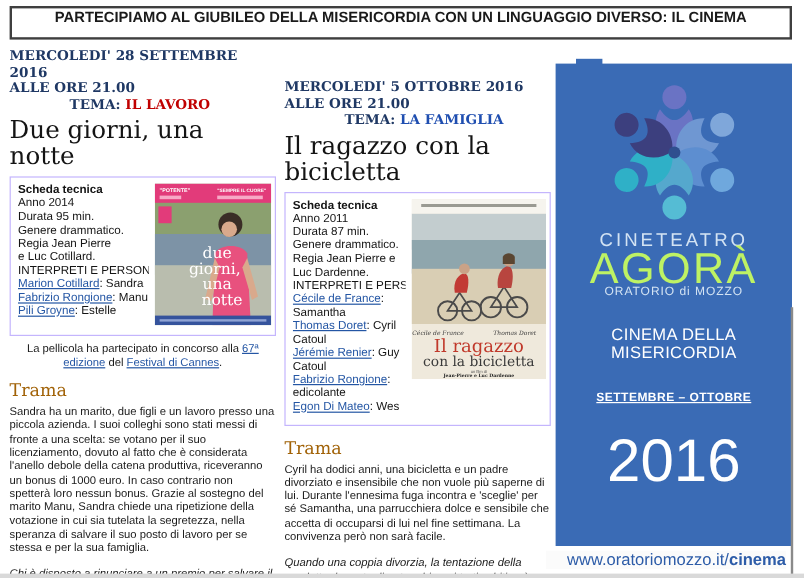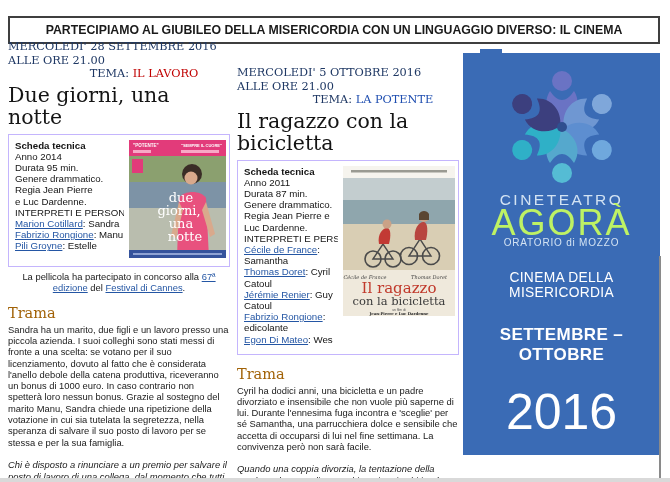--- a/index.html
+++ b/index.html
@@ -1,28 +1,28 @@
 <!DOCTYPE html>
 <html><head>
 <meta charset="utf-8">
 <style>
   html,body{margin:0;padding:0;background:#fff;}
   .page{position:relative;width:670px;height:482px;background:#ffffff;overflow:hidden;
         font-family:"Liberation Sans",sans-serif;color:#1a1a1a;}
   
-  .banner{position:absolute;left:8px;top:16px;width:648px;height:24px;border:2px solid #3f3f3f;
-          display:flex;align-items:center;justify-content:center;}
+  .banner{position:absolute;left:8px;top:5px;width:648px;height:24px;border:2px solid #3f3f3f;
+          display:flex;justify-content:center;}
   .banner-text{font-size:12.3px;font-weight:bold;color:#1a1a1a;}
   
   .col{position:absolute;width:222px;}
   .col-left{left:8px;top:40px;}
   .col-mid{left:237px;top:66px;}
-  .ev-date,.ev-time,.ev-tema{font-family:"DejaVu Serif",serif;font-weight:normal;
+  .ev-date,.ev-time,.ev-tema{font-family:"DejaVu Serif",serif;font-weight:bold;
           font-size:11.3px;line-height:13.5px;color:#1f3864;}
-  .ev-tema{padding-left:50px;text-align:center;}
+  .ev-tema{padding-left:50px;}
   .movie-title{font-family:"DejaVu Serif",serif;font-size:20.5px;line-height:22px;color:#141414;margin-top:3px;}
   .scheda-box{border:1px solid #c4b5fd;margin-top:6px;display:flex;gap:5px;
           padding:5px 3px 4px 6px;overflow:hidden;background:#fff;}
   .box-left{height:122px;}
   .box-mid{height:184px;}
   .scheda-text{flex:1;min-width:0;font-size:9.7px;line-height:11.2px;color:#141414;}
   .scheda-heading{font-weight:bold;}
   .scheda-line{white-space:nowrap;overflow:hidden;}
   .cast-line{overflow:hidden;}
   .cast-name,.note a{color:#2456a4;text-decoration:underline;cursor:pointer;}
@@ -33,21 +33,21 @@
   .commento{font-size:9.4px;line-height:11.6px;font-style:italic;margin-top:11px;}
   
   .panel{position:absolute;left:463px;top:53px;width:197px;height:402px;background:#3a6bb5;
          text-align:center;color:#ffffff;}
   .panel-notch{position:absolute;left:17px;top:-4px;width:22px;height:6px;background:#3a6bb5;}
   .logo-block{margin:14px auto 0;width:170px;}
   .logo-line1{font-size:15.5px;letter-spacing:2.5px;color:#d3e3f3;margin-top:0px;}
   .logo-line2{font-size:36px;letter-spacing:2px;color:#bef264;line-height:27px;}
   .logo-line3{font-size:10px;letter-spacing:0.8px;color:#d3e3f3;margin-top:1px;}
   .panel-title{font-size:13.8px;margin-top:22px;letter-spacing:0.3px;}
-  .panel-months{font-size:17px;font-weight:bold;margin-top:25px;letter-spacing:0.4px;}
+  .panel-months{font-size:10px;font-weight:bold;margin-top:25px;letter-spacing:0.4px;text-decoration:underline;}
   .panel-year{font-size:50px;margin-top:18px;}
   
   .footer{position:absolute;left:455px;top:459px;width:200px;text-align:right;
           font-size:13.8px;color:#2d5ca8;background:#fbfbfb;cursor:pointer;}
   .footer b{font-weight:bold;}
   .right-line{position:absolute;left:659px;top:256px;width:2px;height:224px;background:#8a8a8a;}
   .bottom-strip{position:absolute;left:0;bottom:0;width:670px;height:4px;background:#d9d9d9;}
 </style>
 </head>
 <body>
@@ -69,21 +69,21 @@
 
     <div class="scheda-box box-left">
       <div class="scheda-text">
         <div class="scheda-heading">Scheda tecnica</div>
         <div>
 
         <div class="scheda-line">Anno 2014</div>
             <div class="scheda-line">Durata 95 min.</div>
             <div class="scheda-line">Genere drammatico.</div>
             <div class="scheda-line">Regia Jean Pierre</div>
-            <div class="scheda-line">e Luc Dardenne.</div>
+            <div class="scheda-line">e Luc Cotillard.</div>
             <div class="scheda-line">INTERPRETI E PERSONAGGI.</div>
           </div>
         <div>
 
             <div class="cast-line"><a class="cast-name">Marion Cotillard</a><span>: Sandra</span></div>
 
             <div class="cast-line"><a class="cast-name">Fabrizio Rongione</a><span>: Manu</span></div>
 
             <div class="cast-line"><a class="cast-name">Pili Groyne</a><span>: Estelle</span></div>
           </div>
@@ -120,21 +120,21 @@
     <div class="trama-h">Trama</div>
     <p class="trama" style="margin:0">Sandra ha un marito, due figli e un lavoro presso una piccola azienda. I suoi colleghi sono stati messi di fronte a una scelta: se votano per il suo licenziamento, dovuto al fatto che è considerata l'anello debole della catena produttiva, riceveranno un bonus di 1000 euro. In caso contrario non spetterà loro nessun bonus. Grazie al sostegno del marito Manu, Sandra chiede una ripetizione della votazione in cui sia tutelata la segretezza, nella speranza di salvare il suo posto di lavoro per se stessa e per la sua famiglia.</p>
     <p class="commento" style="margin-bottom:0">Chi è disposto a rinunciare a un premio per salvare il posto di lavoro di una collega, dal momento che tutti hanno bisogno di soldi? Forse nessuno, o forse tanti, se si sforzano di 'mettersi nei panni' di questa donna, e di capire la sua</p>
   </section>
 
   <section class="col col-mid">
     <div class="ev-date">MERCOLEDI' 5 OTTOBRE 2016</div>
     <div class="ev-time">ALLE ORE 21.00</div>
     <div class="ev-tema">
       <span>TEMA:</span>
-      <span style="color: rgb(31, 78, 176);">LA POTENTE</span>
+      <span style="color: rgb(31, 78, 176);">LA FAMIGLIA</span>
     </div>
     <div class="movie-title">Il ragazzo con la bicicletta</div>
 
     <div class="scheda-box box-mid">
       <div class="scheda-text">
         <div class="scheda-heading">Scheda tecnica</div>
         <div>
 
         <div class="scheda-line">Anno 2011</div>
             <div class="scheda-line">Durata 87 min.</div>
@@ -229,16 +229,17 @@
       </svg>
       <div class="logo-line1">CINETEATRO</div>
       <div class="logo-line2">AGORÀ</div>
       <div class="logo-line3">ORATORIO di MOZZO</div>
     </div>
     <div class="panel-title">CINEMA DELLA MISERICORDIA</div>
     <div class="panel-months">SETTEMBRE – OTTOBRE</div>
     <div class="panel-year">2016</div>
   </aside>
 
+  <div class="footer"><span>www.oratoriomozzo.it/</span><b>cinema</b></div>
 
   <div class="right-line"></div>
   <div class="bottom-strip"></div>
 </div>
 
 </body></html>

